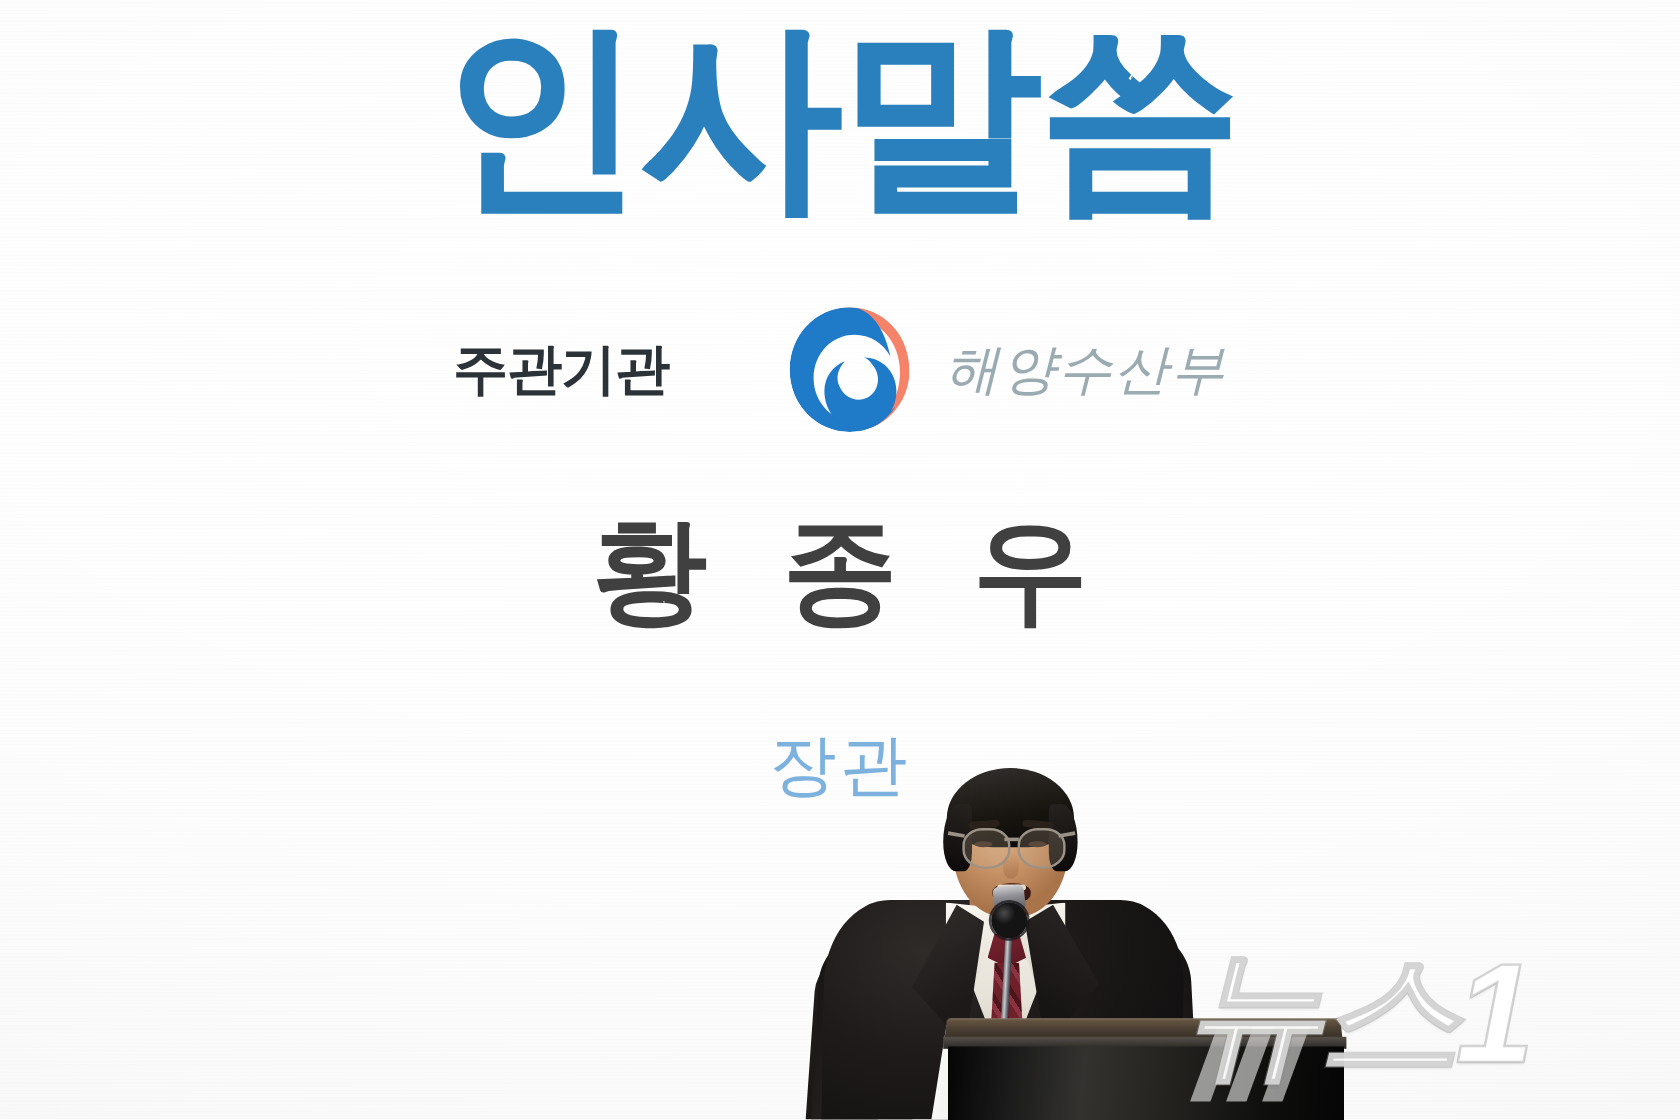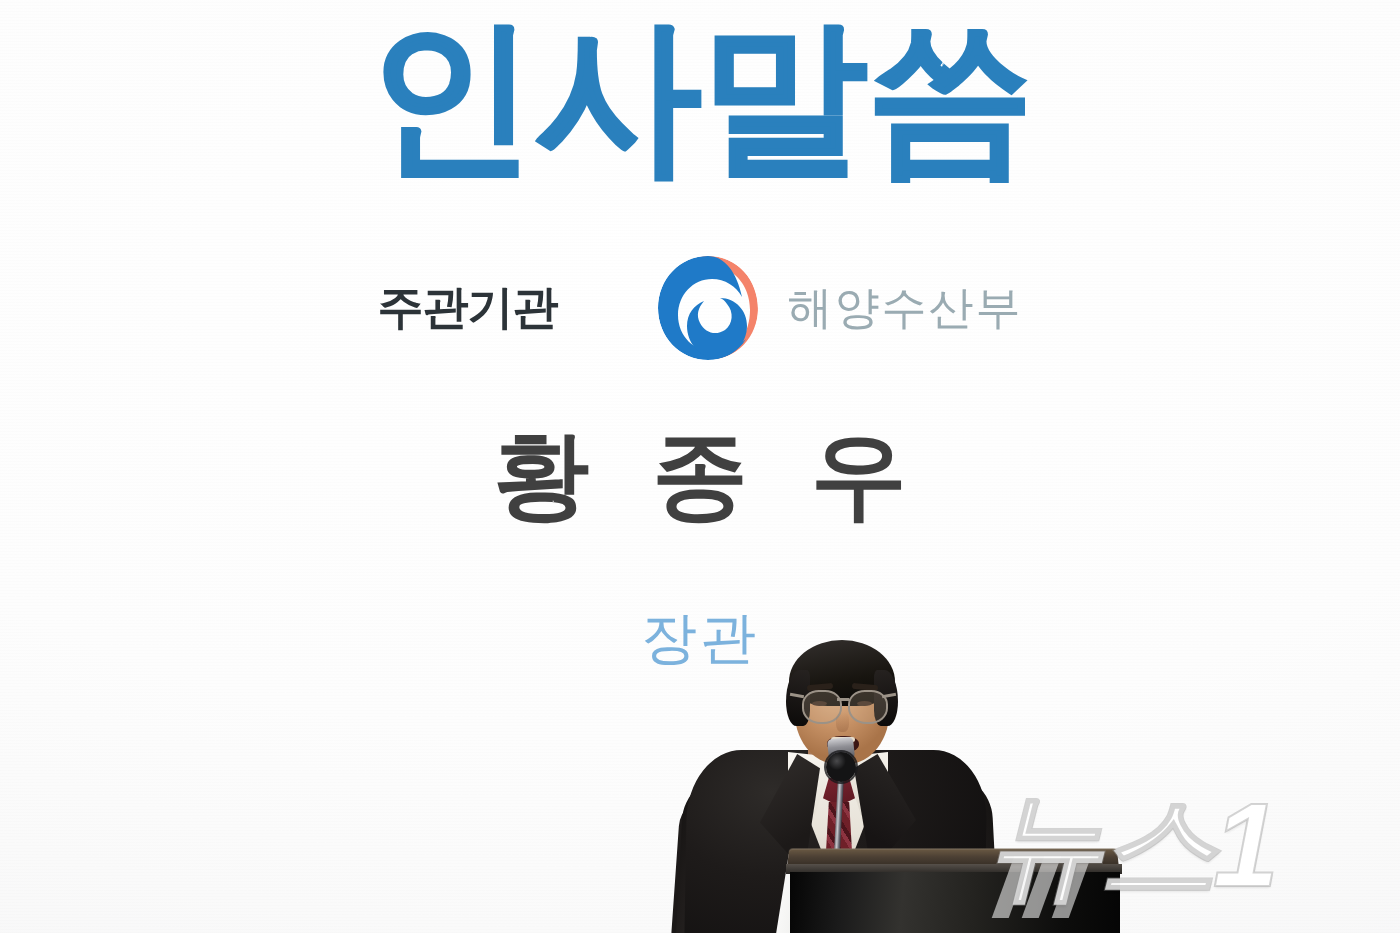--- a/index.html
+++ b/index.html
@@ -56,20 +56,21 @@
     font-weight:700;
     color:#2c3338;
     letter-spacing:-1px;
     margin-right:96px;
     white-space:nowrap;
   }
   #ministry-block{
     display:flex;
     align-items:center;
     gap:26px;
+    font-style:italic;
   }
   
   #gov-emblem{
     position:relative;
     width:108px;height:112px;
     flex:0 0 auto;
   }
   #ministry-name{
     font-size:45px;
     font-weight:400;

